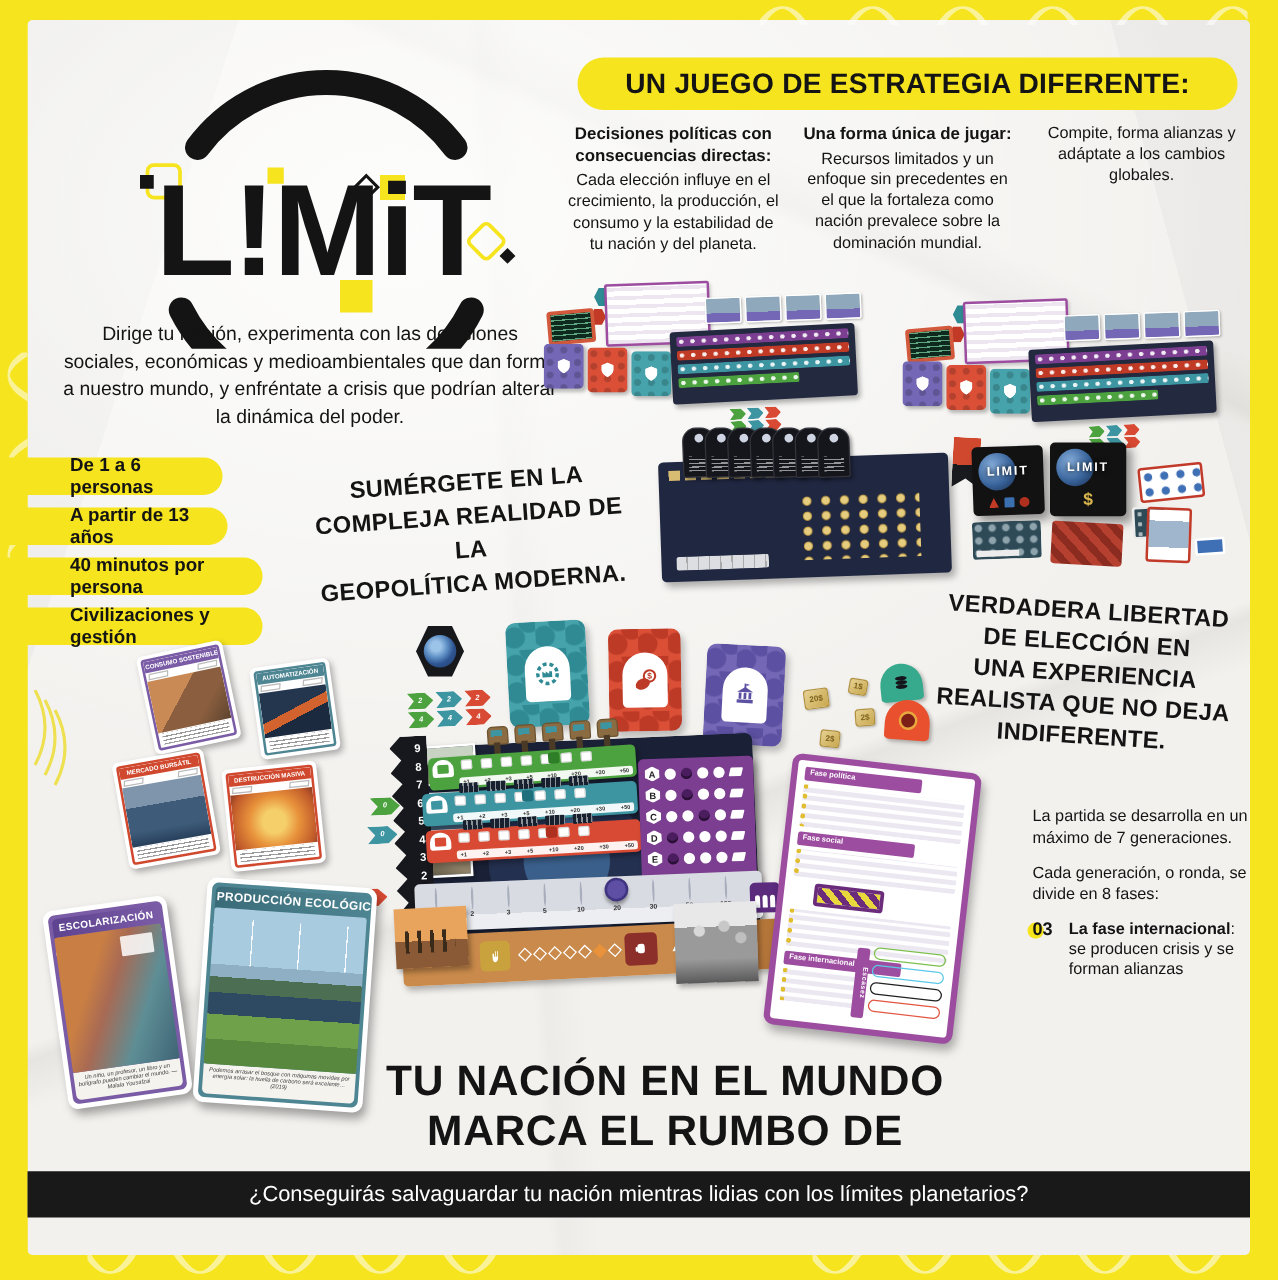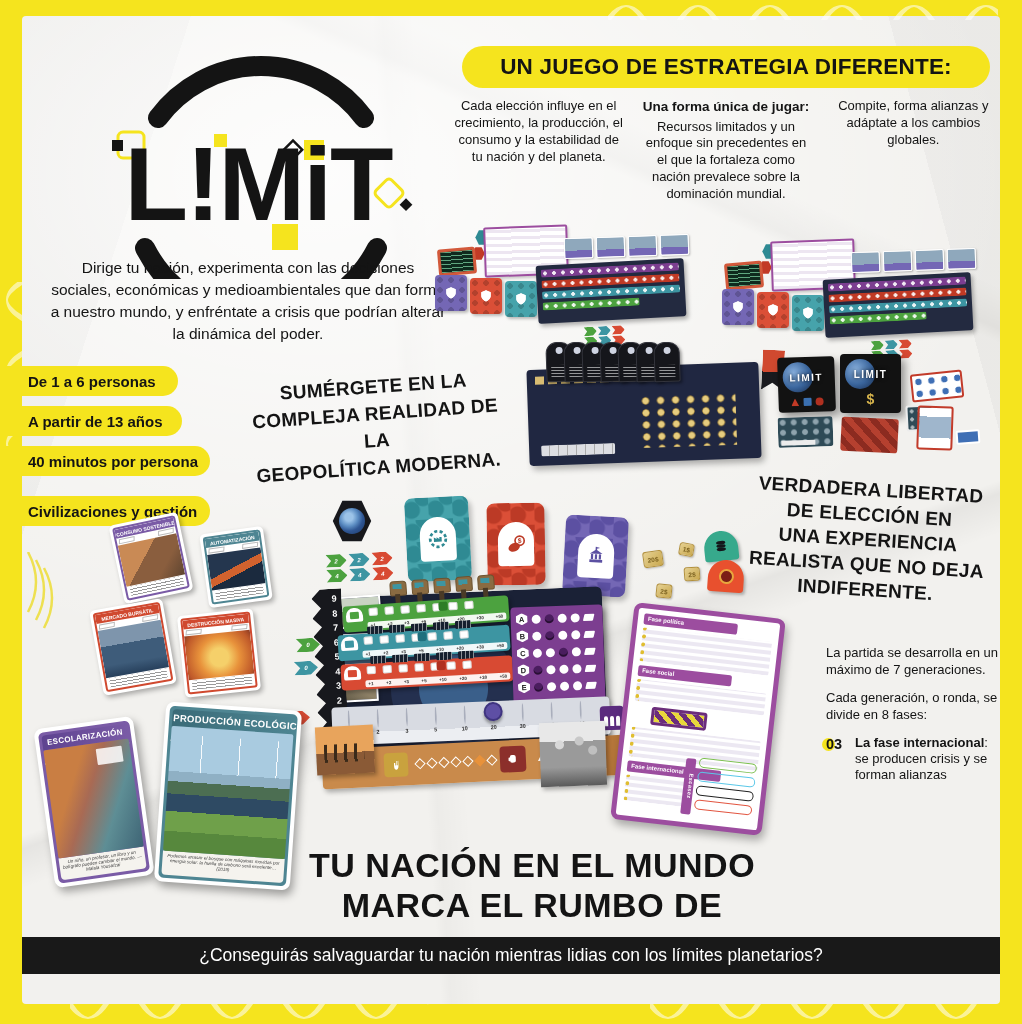--- a/index.html
+++ b/index.html
@@ -32,23 +32,23 @@
     background:#F5E41E;display:flex;align-items:center;justify-content:center;
     font-size:22.5px;font-weight:bold;letter-spacing:.2px;
   }
   .features{position:absolute;left:452px;top:98px;width:548px;display:flex;gap:14px;text-align:center}
   .feat{flex:1;font-size:13px;line-height:1.3}
   .feat-title{font-weight:bold;font-size:13.5px;margin-bottom:3px}
   
   .intro{position:absolute;left:50px;top:257px;width:396px;text-align:center;font-size:15.5px;line-height:1.42}
   .badge{
     position:absolute;left:0;height:30px;background:#F5E41E;border-radius:0 15px 15px 0;
-    display:flex;align-items:center;padding-left:28px;font-size:15px;font-weight:bold;
+    display:flex;align-items:center;padding-left:56px;font-size:15px;font-weight:bold;
   }
-  .b1{top:366px;width:178px}.b2{top:406px;width:182px}.b3{top:446px;width:210px}.b4{top:496px;width:210px}
+  .b1{top:366px;width:178px}.b2{top:406px;width:182px}.b3{top:446px;width:210px}.b4{top:486px;width:210px}
   .tag-dive{position:absolute;left:240px;top:374px;width:272px;transform:rotate(-4deg);
     text-align:center;font-weight:bold;font-size:19px;line-height:1.42;letter-spacing:.3px}
   .tag-free{position:absolute;left:742px;top:477px;width:252px;transform:rotate(3.5deg);
     text-align:center;font-weight:bold;font-size:19px;line-height:1.32;letter-spacing:.3px}
   .headline{position:absolute;left:292px;top:846px;width:480px;text-align:center;
     font-weight:bold;font-size:34px;line-height:1.17;letter-spacing:.5px}
   .footer-bar{position:absolute;left:22px;top:937px;width:978px;height:37px;background:#191919;
     color:#fff;display:flex;align-items:center;justify-content:center;font-size:17.5px}
   
   .rightcol{position:absolute;left:826px;top:645px;width:176px;font-size:13px;line-height:1.3}
@@ -358,20 +358,21 @@
   <rect x="336" y="156" width="9" height="9" fill="#141414" transform="rotate(45 340 160)"></rect>
   <text x="192" y="176" text-anchor="middle" font-size="104" font-weight="bold" letter-spacing="-2" fill="#141414">L!MiT</text>
 </svg>
 
 <div class="banner">
   <span>UN JUEGO DE ESTRATEGIA DIFERENTE:</span>
 </div>
 
 <div class="features">
   <div class="feat">
+    <div class="feat-title">Decisiones políticas con consecuencias directas:</div>
     <div class="feat-body">Cada elección influye en el crecimiento, la producción, el consumo y la estabilidad de tu nación y del planeta.</div>
   </div>
   <div class="feat">
     <div class="feat-title">Una forma única de jugar:</div>
     <div class="feat-body">Recursos limitados y un enfoque sin precedentes en el que la fortaleza como nación prevalece sobre la dominación mundial.</div>
   </div>
   <div class="feat">
     <div class="feat-body">Compite, forma alianzas y adáptate a los cambios globales.</div>
   </div>
 </div>

